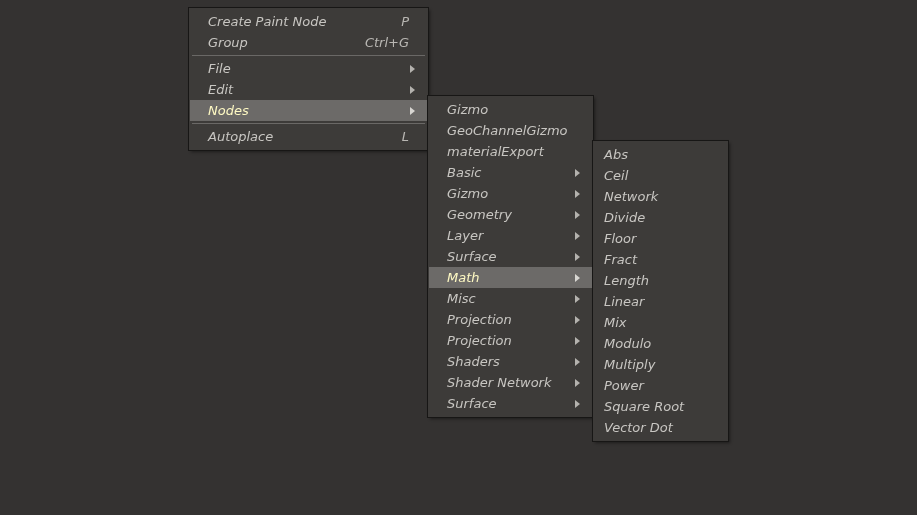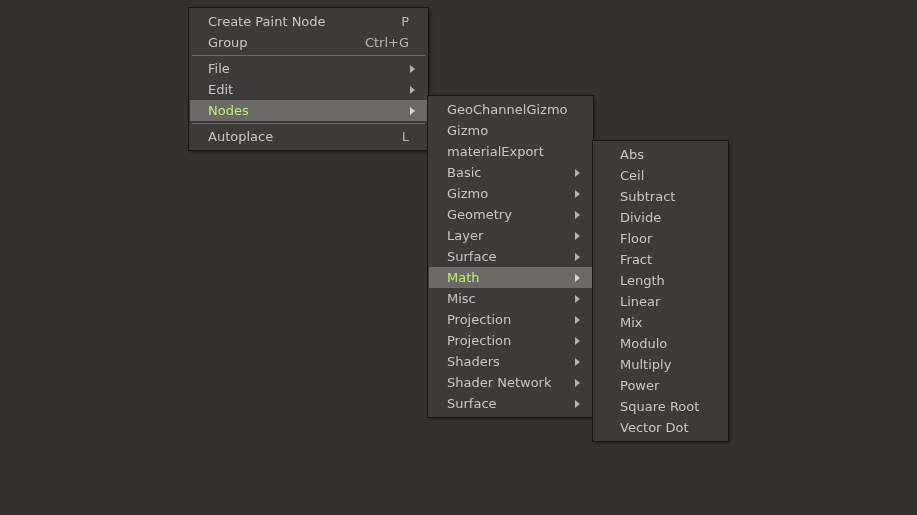--- a/index.html
+++ b/index.html
@@ -15,37 +15,38 @@
     position: relative;
   }
 
   .menu-panel {
     position: absolute;
     background: #3d3b39;
     border: 1px solid #17161500;
     box-sizing: border-box;
     box-shadow: 0 0 0 1px #171615, 2px 2px 3px rgba(0,0,0,0.45);
     padding: 2px 0;
+    font-style: italic;
   }
 
   .menu-row {
     position: relative;
     height: 21px;
     line-height: 21px;
     display: flex;
     align-items: center;
     padding: 0 10px 0 18px;
     box-sizing: border-box;
     color: #c8c6c2;
     font-size: 13px;
     white-space: nowrap;
   }
   .menu-row.highlight {
     background: #6c6a68;
-    color: #bef264;
+    color: #fef9c3;
     justify-content: flex-end;
   }
 
   .menu-label {
     flex: 0 0 auto;
   }
   .menu-spacer {
     flex: 1 1 auto;
   }
   .menu-accel {
@@ -82,21 +83,21 @@
   #panel-nodes {
     left: 428px;
     top: 96px;
     width: 165px;
   }
   #panel-math {
     left: 593px;
     top: 141px;
     width: 135px;
   }
-  #panel-math .menu-row { padding-left: 26px; }
+  #panel-math .menu-row { padding-left: 10px; }
 </style>
 </head>
 <body>
 
 <div id="panel-main" class="menu-panel">
     <div class="menu-row">
       <span class="menu-label">Create Paint Node</span>
       <span class="menu-spacer"></span>
       <span class="menu-accel">P</span>
     </div>
@@ -123,25 +124,25 @@
     </div>
     <div class="menu-separator"></div>
     <div class="menu-row">
       <span class="menu-label">Autoplace</span>
       <span class="menu-spacer"></span>
       <span class="menu-accel">L</span>
     </div>
   </div>
 <div id="panel-nodes" class="menu-panel">
     <div class="menu-row">
+      <span class="menu-label">Gizmo</span>
+      <span class="menu-spacer"></span>
+    </div>
+    <div class="menu-row">
       <span class="menu-label">GeoChannelGizmo</span>
-      <span class="menu-spacer"></span>
-    </div>
-    <div class="menu-row">
-      <span class="menu-label">Gizmo</span>
       <span class="menu-spacer"></span>
     </div>
     <div class="menu-row">
       <span class="menu-label">materialExport</span>
       <span class="menu-spacer"></span>
     </div>
     <div class="menu-row">
       <span class="menu-label">Basic</span>
       <span class="menu-spacer"></span>
       <span class="submenu-arrow"></span>
@@ -205,21 +206,21 @@
 <div id="panel-math" class="menu-panel">
     <div class="menu-row">
       <span class="menu-label">Abs</span>
       <span class="menu-spacer"></span>
     </div>
     <div class="menu-row">
       <span class="menu-label">Ceil</span>
       <span class="menu-spacer"></span>
     </div>
     <div class="menu-row">
-      <span class="menu-label">Subtract</span>
+      <span class="menu-label">Network</span>
       <span class="menu-spacer"></span>
     </div>
     <div class="menu-row">
       <span class="menu-label">Divide</span>
       <span class="menu-spacer"></span>
     </div>
     <div class="menu-row">
       <span class="menu-label">Floor</span>
       <span class="menu-spacer"></span>
     </div>

